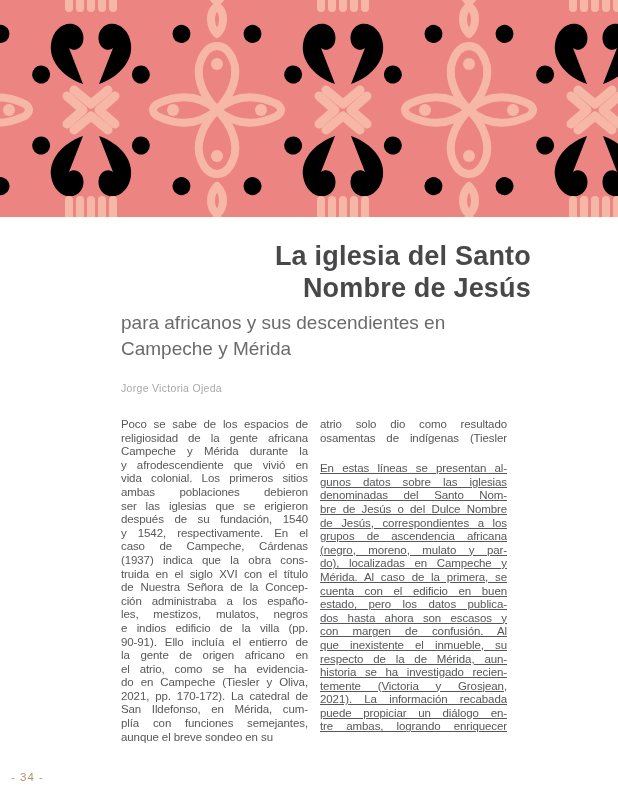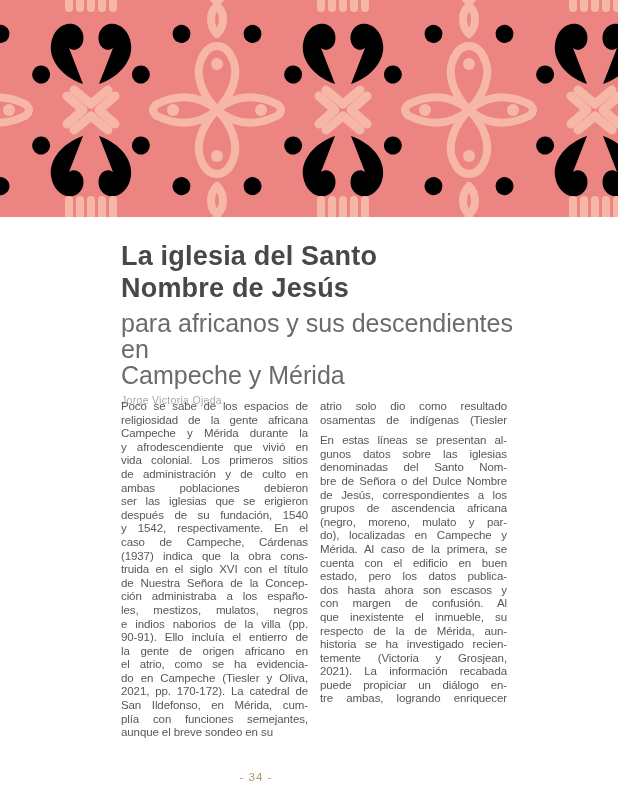--- a/index.html
+++ b/index.html
@@ -21,40 +21,40 @@
   .pattern-band svg{display:block;}
   .ink path,.ink line,.ink circle{
     stroke:var(--pattern-ink);fill:none;stroke-width:8;
     stroke-linecap:round;stroke-linejoin:round;
   }
   .ink .dot{fill:var(--pattern-ink);stroke:none;}
   .ink .xg path{stroke-width:9;}
   .header{position:absolute;left:121px;top:240px;width:410px;}
   .title{
     font-size:27px;font-weight:bold;color:var(--title-color);
-    line-height:32px;letter-spacing:0.2px;
+    line-height:32px;letter-spacing:0.2px;text-align:right;
   }
   .subtitle{
-    margin-top:6px;font-size:25px;font-weight:normal;
+    margin-top:6px;font-size:19px;font-weight:normal;
     color:var(--subtitle-color);line-height:26px;
   }
-  .author{margin-top:6px;font-size:10.5px;color:var(--author-color);letter-spacing:0.3px;}
+  .author{margin-top:20px;font-size:10.5px;color:var(--author-color);letter-spacing:0.3px;}
   .columns{
-    position:absolute;left:121px;top:400px;width:386px;
+    position:absolute;left:121px;top:418px;width:386px;
     display:flex;gap:12px;
   }
   .column{
     width:187px;font-size:11.5px;line-height:13.6px;
     color:var(--body-color);letter-spacing:-0.1px;
   }
-  .paragraph + .paragraph{margin-top:7px;}
+  .paragraph + .paragraph{margin-top:17px;text-decoration:underline;}
   .line{text-align:justify;text-align-last:justify;}
   .line.last{text-align-last:left;}
   .page-number{
-    position:absolute;top:771px;left:0;width:512px;text-align:center;
+    position:absolute;top:771px;left:11px;width:512px;text-align:left;
     font-size:11.5px;color:var(--page-number-color);letter-spacing:1px;
   }
 </style>
 </head>
 <body>
 
 <div class="page">
 
   <div class="pattern-band">
     <svg width="618" height="217" viewBox="0 0 618 217">
@@ -144,52 +144,51 @@
   </div>
 
   <div class="columns">
     <div class="column">
         <div class="paragraph">
           <div class="line">Poco se sabe de los espacios de</div>
           <div class="line">religiosidad de la gente africana</div>
           <div class="line">Campeche y Mérida durante la</div>
           <div class="line">y afrodescendiente que vivió en</div>
           <div class="line">vida colonial. Los primeros sitios</div>
-          <div class="line">de administración y de culto en</div>
           <div class="line">ambas poblaciones debieron</div>
           <div class="line">ser las iglesias que se erigieron</div>
           <div class="line">después de su fundación, 1540</div>
           <div class="line">y 1542, respectivamente. En el</div>
           <div class="line">caso de Campeche, Cárdenas</div>
           <div class="line">(1937) indica que la obra cons-</div>
           <div class="line">truida en el siglo XVI con el título</div>
           <div class="line">de Nuestra Señora de la Concep-</div>
           <div class="line">ción administraba a los españo-</div>
           <div class="line">les, mestizos, mulatos, negros</div>
-          <div class="line">e indios naborios de la villa (pp.</div>
+          <div class="line">e indios edificio de la villa (pp.</div>
           <div class="line">90-91). Ello incluía el entierro de</div>
           <div class="line">la gente de origen africano en</div>
           <div class="line">el atrio, como se ha evidencia-</div>
           <div class="line">do en Campeche (Tiesler y Oliva,</div>
           <div class="line">2021, pp. 170-172). La catedral de</div>
           <div class="line">San Ildefonso, en Mérida, cum-</div>
           <div class="line">plía con funciones semejantes,</div>
           <div class="line last">aunque el breve sondeo en su</div>
         </div>
       </div>
     <div class="column">
         <div class="paragraph">
           <div class="line">atrio solo dio como resultado</div>
           <div class="line">osamentas de indígenas (Tiesler</div>
         </div>
         <div class="paragraph">
           <div class="line">En estas líneas se presentan al-</div>
           <div class="line">gunos datos sobre las iglesias</div>
           <div class="line">denominadas del Santo Nom-</div>
-          <div class="line">bre de Señora o del Dulce Nombre</div>
+          <div class="line">bre de Jesús o del Dulce Nombre</div>
           <div class="line">de Jesús, correspondientes a los</div>
           <div class="line">grupos de ascendencia africana</div>
           <div class="line">(negro, moreno, mulato y par-</div>
           <div class="line">do), localizadas en Campeche y</div>
           <div class="line">Mérida. Al caso de la primera, se</div>
           <div class="line">cuenta con el edificio en buen</div>
           <div class="line">estado, pero los datos publica-</div>
           <div class="line">dos hasta ahora son escasos y</div>
           <div class="line">con margen de confusión. Al</div>
           <div class="line">que inexistente el inmueble, su</div>

